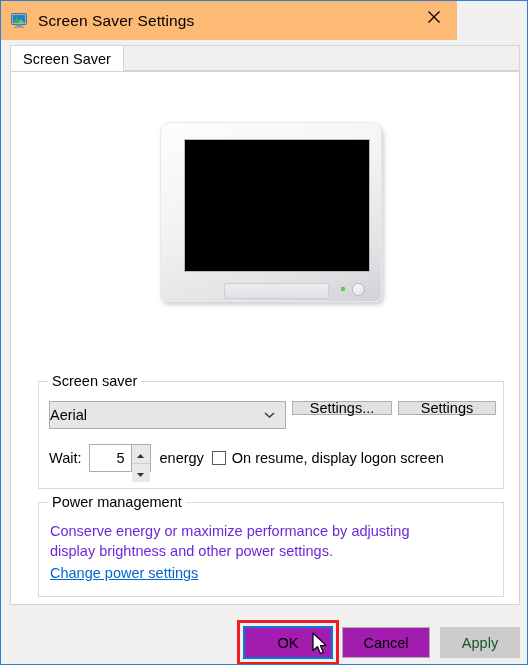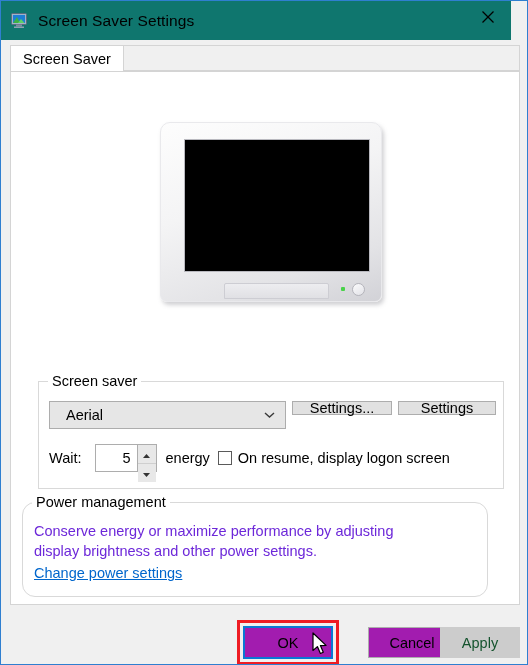--- a/index.html
+++ b/index.html
@@ -18,23 +18,23 @@
     box-sizing: border-box;
     background: #f0f0f0;
     border: 1px solid #2f7fd0;
     overflow: hidden;
   }
 
   
   .titlebar {
     position: absolute;
     left: 0; top: 0;
-    width: 510px;
+    width: 456px;
     height: 39px;
-    background: #0f766e;
+    background: #fdba74;
     display: flex;
     align-items: center;
   }
   .title-icon {
     width: 18px;
     height: 16px;
     margin-left: 10px;
     margin-right: 9px;
     flex: none;
     position: relative;
@@ -181,42 +181,41 @@
     color: #000000;
     white-space: nowrap;
   }
   #group-screensaver {
     left: 27px;
     top: 309px;
     width: 466px;
     height: 108px;
   }
   #group-power {
-    left: 11px;
+    left: 27px;
     top: 430px;
     width: 466px;
     height: 95px;
-    border-radius: 13px;
   }
 
   
   .combo {
     position: absolute;
     left: 10px;
     top: 19px;
     width: 237px;
     height: 28px;
     background: #e6e6e6;
     border: 1px solid #adadad;
     box-sizing: border-box;
     display: flex;
     align-items: center;
   }
   .combo-text {
-    padding-left: 16px;
+    padding-left: 0;
     font-size: 14.5px;
     color: #000000;
   }
   .combo-arrow {
     position: absolute;
     right: 10px;
     top: 50%;
     transform: translateY(-50%);
     line-height: 0;
   }
@@ -239,21 +238,21 @@
     position: absolute;
     left: 10px;
     top: 62px;
     height: 28px;
     display: flex;
     align-items: center;
   }
   .wait-label {
     font-size: 14.5px;
     color: #000000;
-    margin-right: 13px;
+    margin-right: 7px;
   }
   .spinner {
     position: relative;
     width: 62px;
     height: 28px;
     background: #ffffff;
     border: 1px solid #adadad;
     box-sizing: border-box;
     display: flex;
     align-items: center;
@@ -328,21 +327,21 @@
     background: #a21caf;
     border: 1px solid #adadad;
     box-sizing: border-box;
     display: flex;
     align-items: center;
     justify-content: center;
     font-size: 14.5px;
     color: #000000;
   }
   #btn-ok     { left: 243px; top: 626px; width: 88px; }
-  #btn-cancel { left: 341px; top: 626px; width: 88px; margin-left: 26px; }
+  #btn-cancel { left: 341px; top: 626px; width: 88px; }
   #btn-apply  {
     left: 439px; top: 626px; width: 80px;
     background: #cccccc;
     border-color: #cccccc;
     color: #14532d;
   }
   .focus-ring {
     position: absolute;
     left: -2px; top: -2px; right: -2px; bottom: -2px;
     border: 2px solid #0a78d4;

